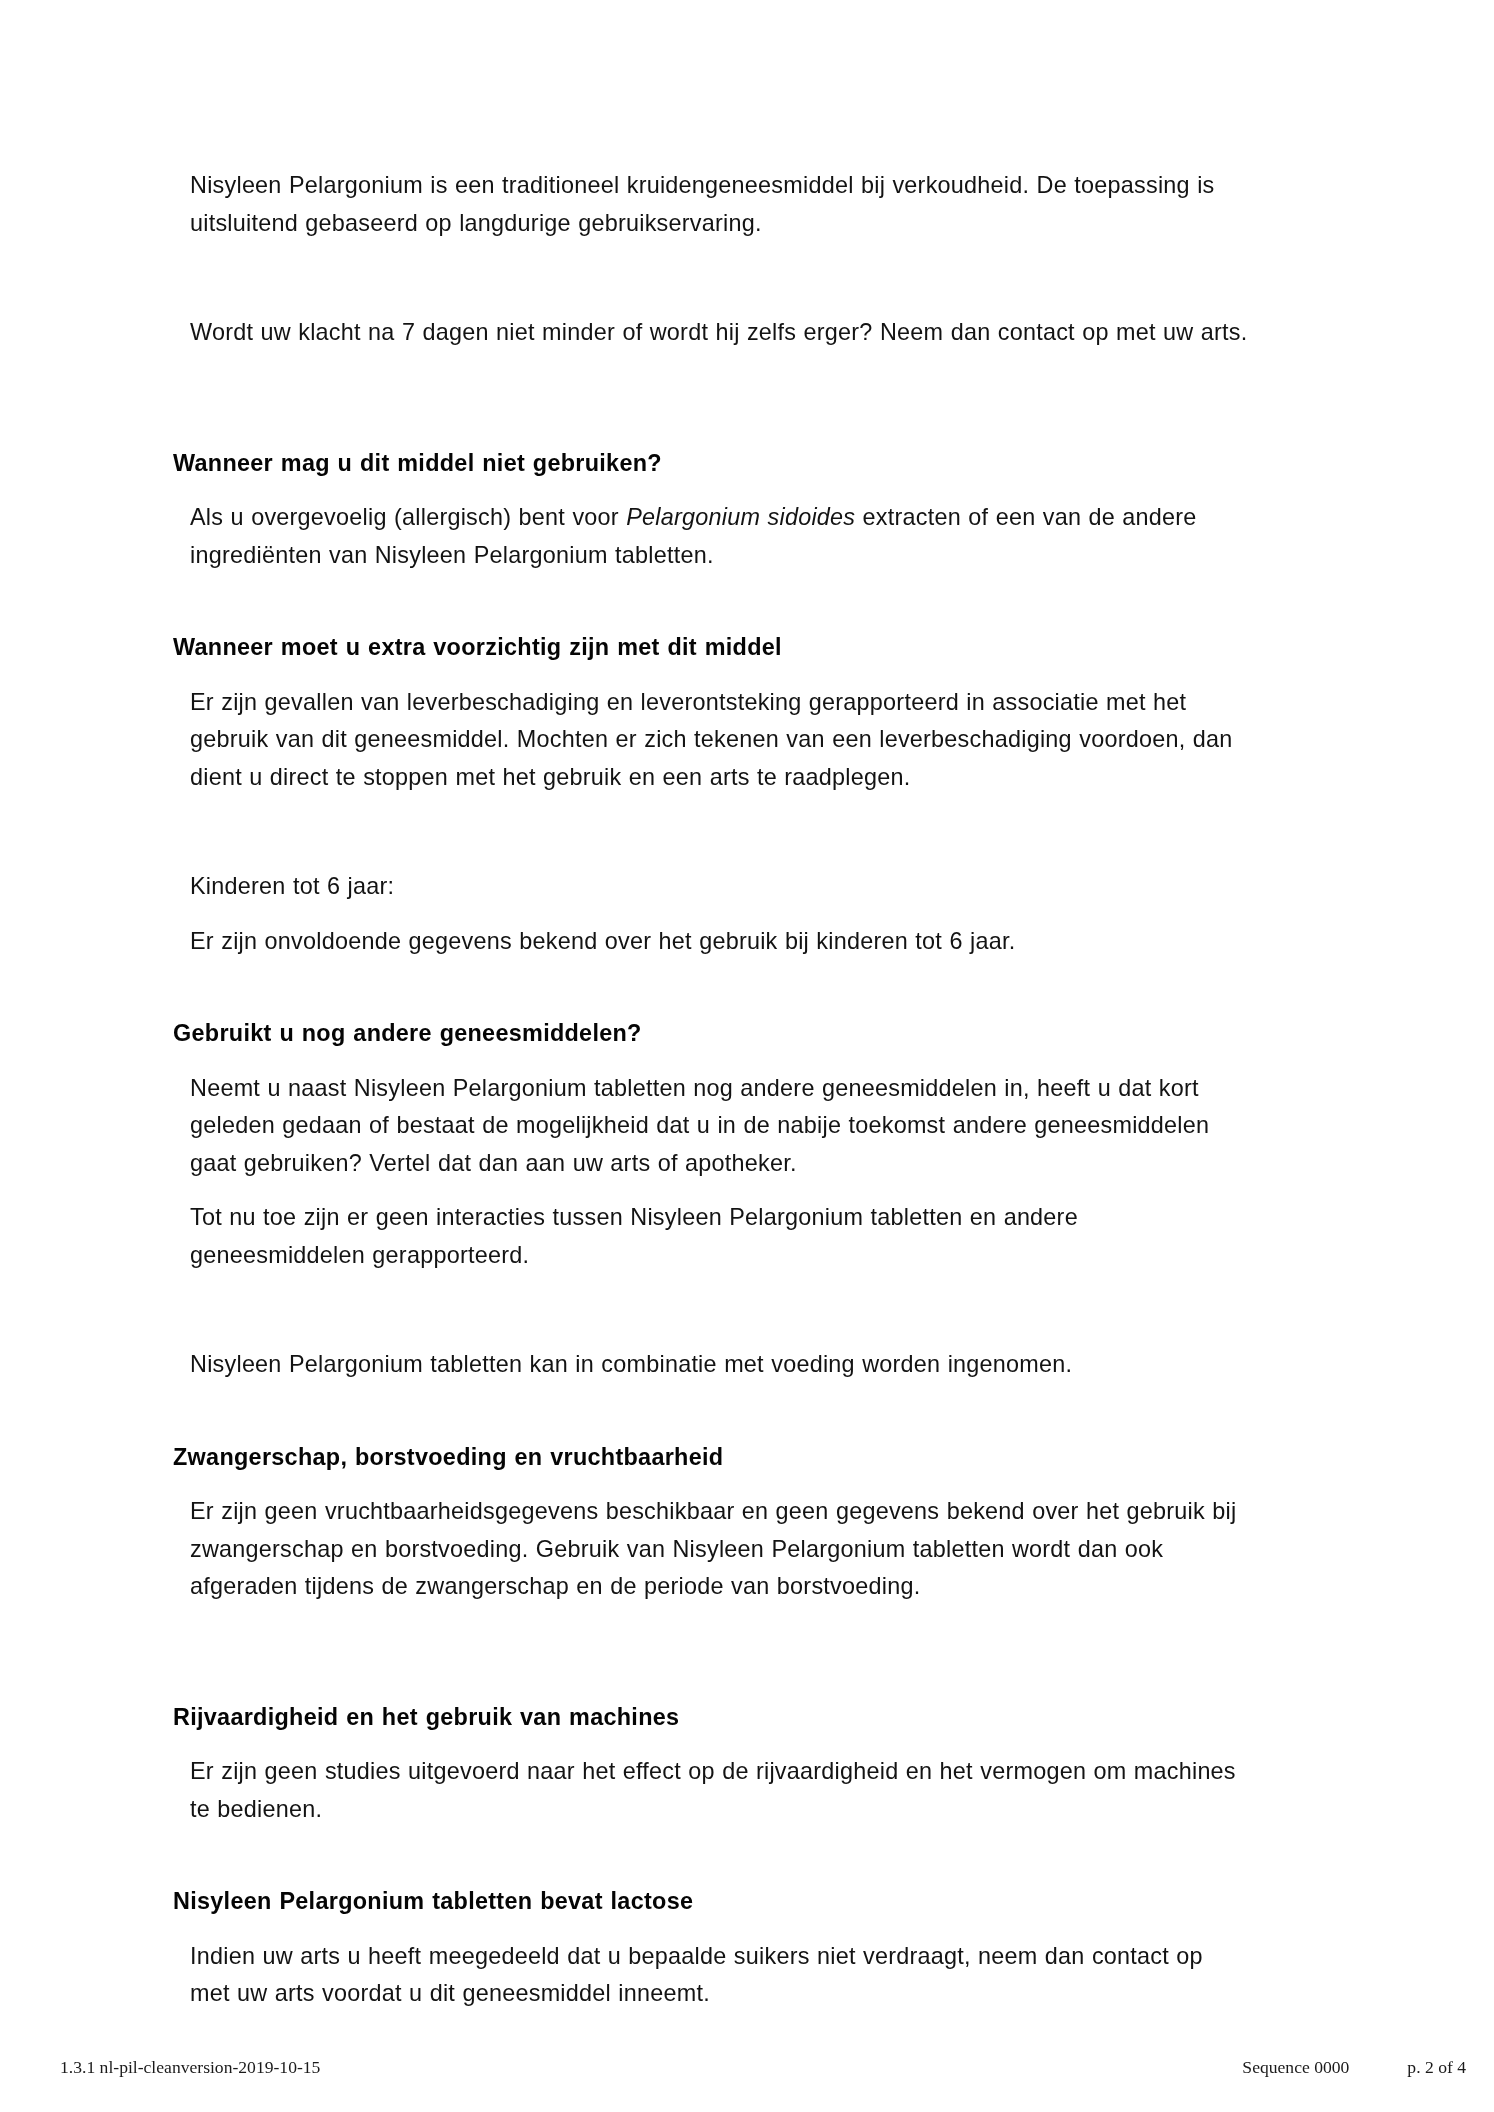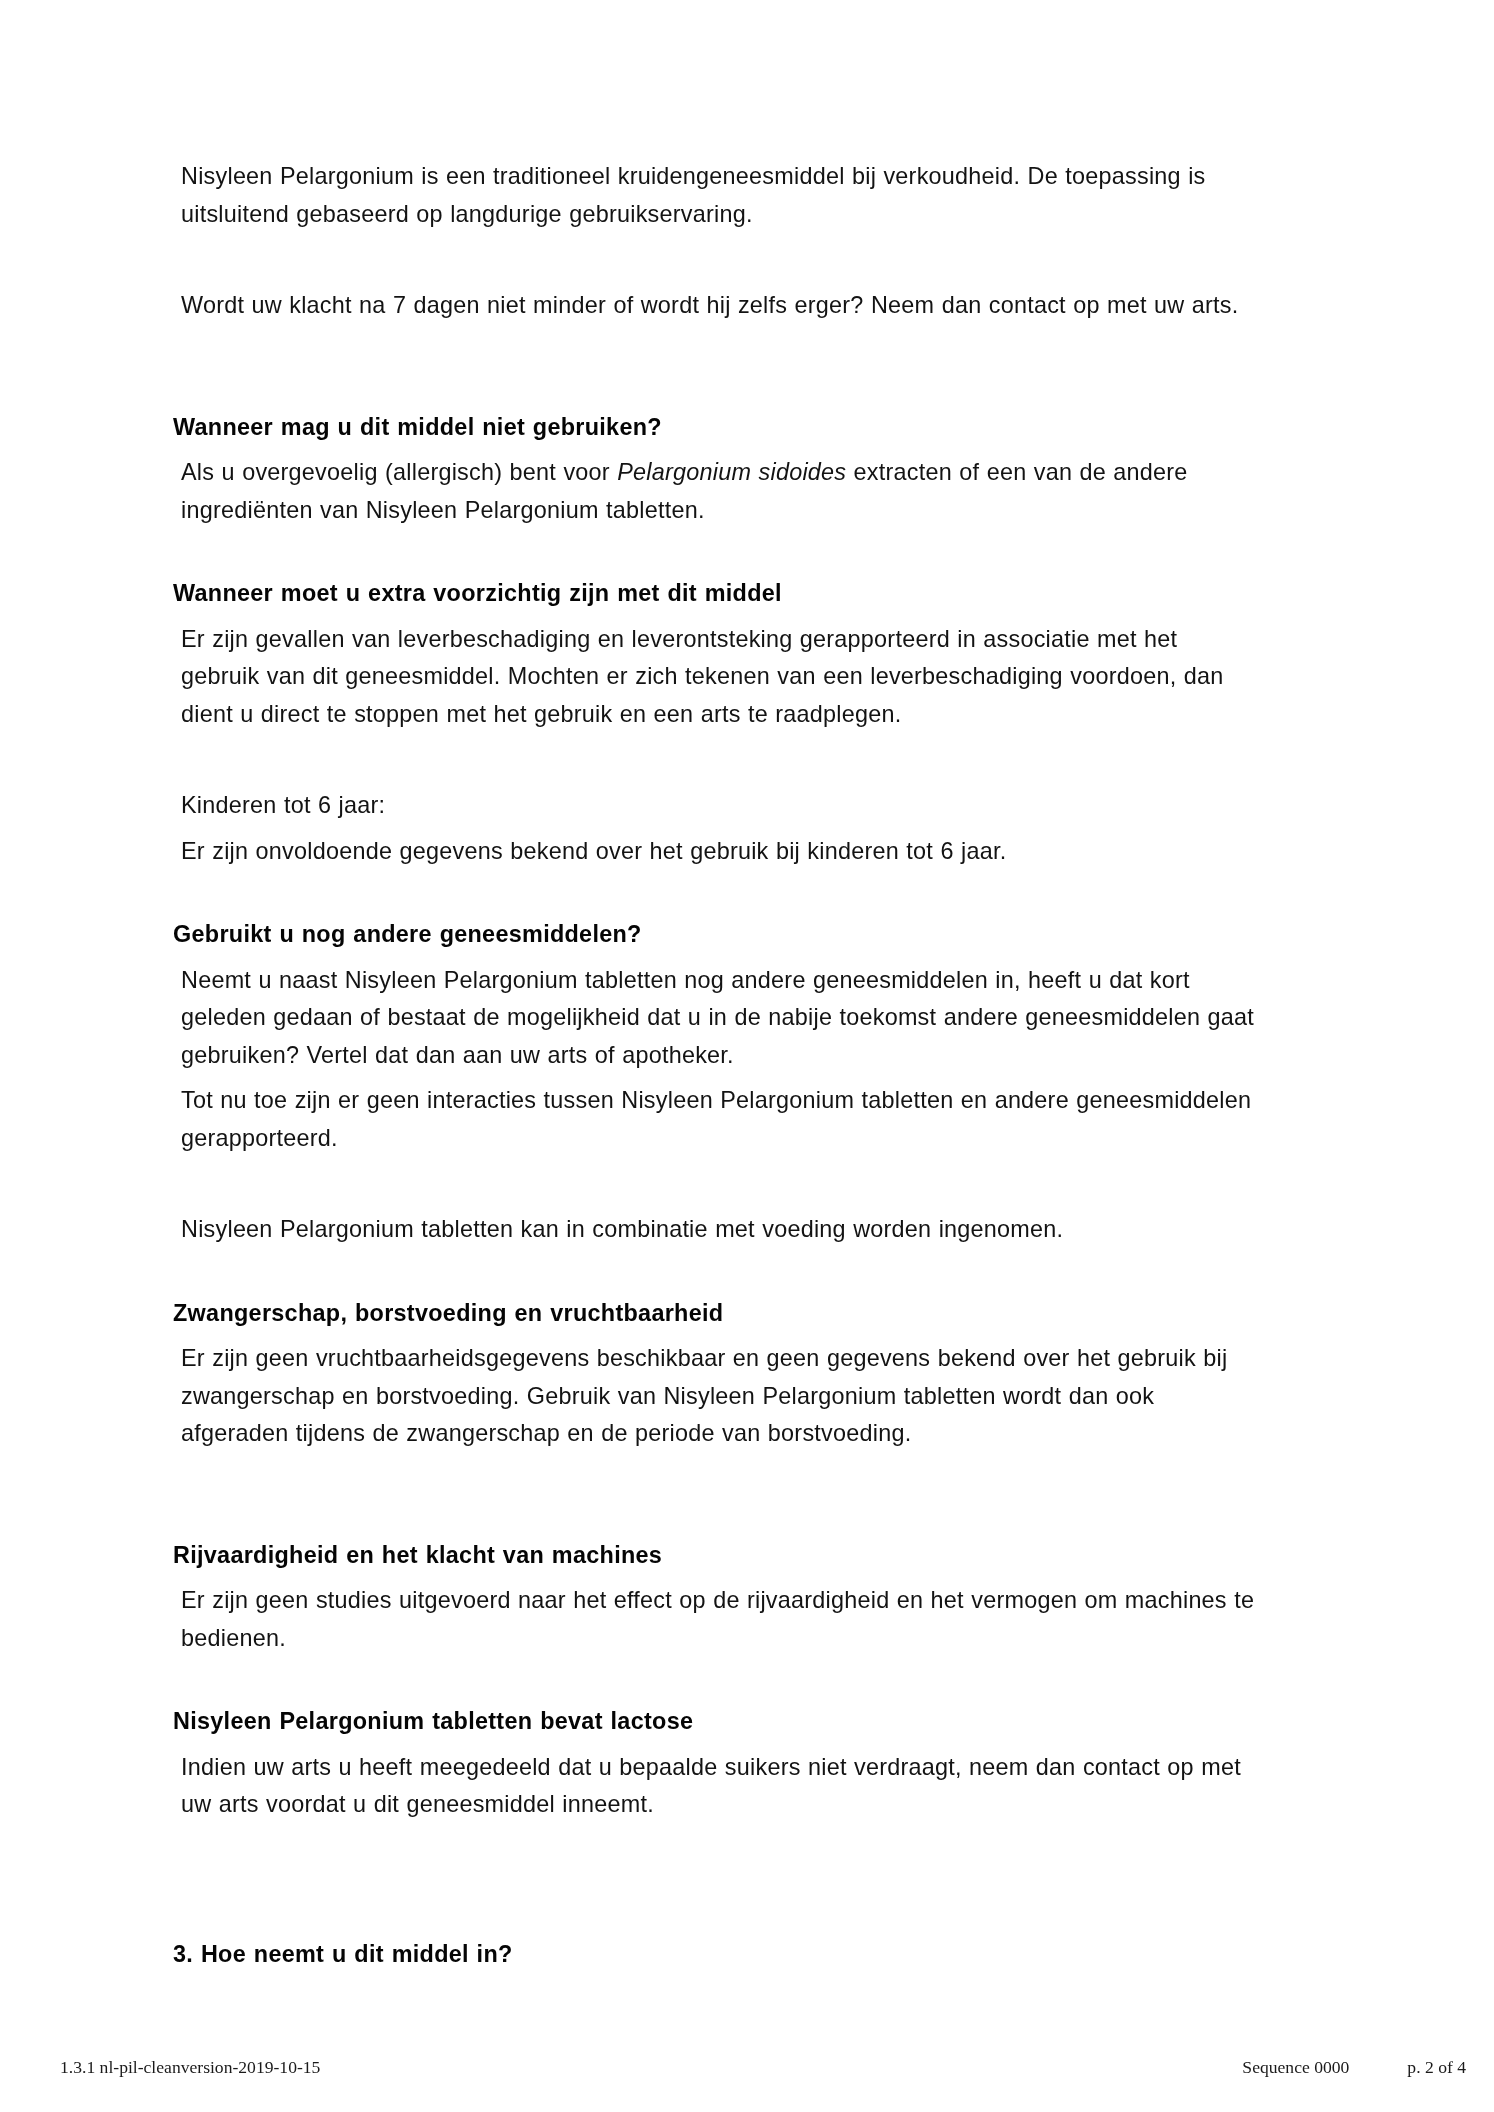--- a/index.html
+++ b/index.html
@@ -46,21 +46,21 @@
     position: absolute;
     top: 150px;
     left: 173px;
     width: 1092px;
   }
 
   .para {
     font-size: 23.4px;
     line-height: 37.5px;
     color: #131313;
-    margin: 8px;
+    margin: 17px;
     letter-spacing: 0.24px;
     word-spacing: 0.6px;
     text-align: left;
   }
   .para + .para { margin-top: 0; }
   .gap-md  { height: 38px; }
   .gap-xl  { height: 104px; }
 
   h2.section-heading,
   h3.sub-heading {
@@ -151,21 +151,21 @@
     <div class="gap-md"></div>
 
     <h3 class="sub-heading">Zwangerschap, borstvoeding en vruchtbaarheid</h3>
     <p class="para">Er zijn geen vruchtbaarheidsgegevens beschikbaar en geen gegevens bekend over het gebruik bij zwangerschap en borstvoeding. Gebruik van Nisyleen Pelargonium tabletten wordt dan ook afgeraden tijdens de zwangerschap en de periode van borstvoeding.</p>
 
     <div class="gap-md"></div>
 
 
     <div class="gap-md"></div>
 
-    <h3 class="sub-heading">Rijvaardigheid en het klacht van machines</h3>
+    <h3 class="sub-heading">Rijvaardigheid en het gebruik van machines</h3>
     <p class="para">Er zijn geen studies uitgevoerd naar het effect op de rijvaardigheid en het vermogen om machines te bedienen.</p>
 
     <div class="gap-md"></div>
 
     <h3 class="sub-heading">Nisyleen Pelargonium tabletten bevat lactose</h3>
     <p class="para">Indien uw arts u heeft meegedeeld dat u bepaalde suikers niet verdraagt, neem dan contact op met uw arts voordat u dit geneesmiddel inneemt.</p>
 
     <div class="gap-xl"></div>
 
     <h2 class="section-heading">3. Hoe neemt u dit middel in?</h2>

